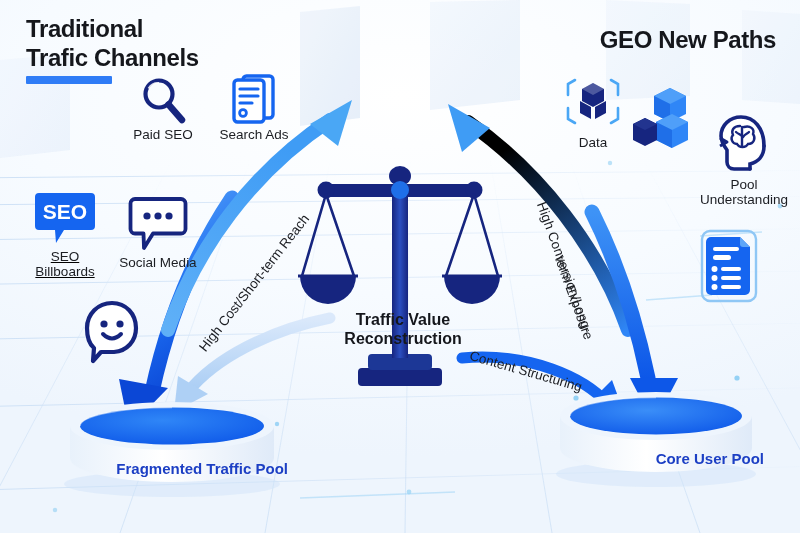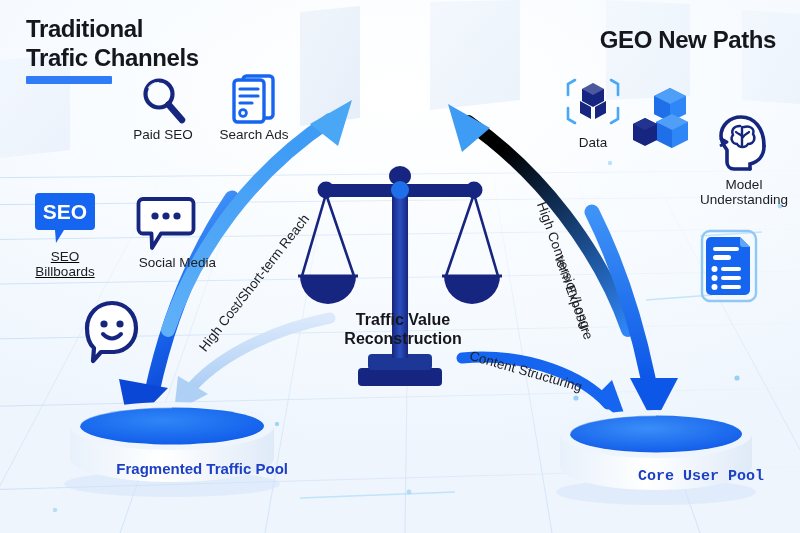--- a/index.html
+++ b/index.html
@@ -191,21 +191,21 @@
 
   <div class="node" style="left:22px;top:188px;width:86px;text-decoration:underline;">
     <svg class="ico" width="62" height="58" viewBox="0 0 62 58">
       <path d="M5 5 H57 A4 4 0 0 1 61 9 V38 A4 4 0 0 1 57 42 H30 L22 55 L21 42 H5 A4 4 0 0 1 1 38 V9 A4 4 0 0 1 5 5 Z" fill="#1565f0"></path>
       <text x="31" y="31" text-anchor="middle" font-family="Liberation Sans, sans-serif" font-size="21" font-weight="bold" fill="#ffffff">SEO</text>
     </svg>
     <div class="cap">SEO
 Billboards</div>
   </div>
 
-  <div class="node" style="left:116px;top:196px;width:100px;text-align:right;">
+  <div class="node" style="left:108px;top:196px;width:100px;">
     <svg class="ico" width="58" height="56" viewBox="0 0 58 56">
       <path d="M6 3 H52 A4.5 4.5 0 0 1 56.5 7.5 V33 A4.5 4.5 0 0 1 52 37.5 H24 L15 52 L14.5 37.5 H6 A4.5 4.5 0 0 1 1.5 33 V7.5 A4.5 4.5 0 0 1 6 3 Z" fill="#ffffff" stroke="#16257f" stroke-width="3.8" stroke-linejoin="round"></path>
       <circle cx="18" cy="20" r="3.6" fill="#16257f"></circle>
       <circle cx="29" cy="20" r="3.6" fill="#16257f"></circle>
       <circle cx="40" cy="20" r="3.6" fill="#16257f"></circle>
     </svg>
     <div class="cap">Social Media</div>
   </div>
 
   <div class="node" style="left:72px;top:298px;width:80px;">
@@ -256,21 +256,21 @@
       <path d="M48 34 C48 16 38 5 25 5 C14 5 5 13 5 24 C5 30 8 34 11 38 L11 50 C11 54 14 57 18 57 L34 57" fill="#ffffff" stroke="#16257f" stroke-width="3.6" stroke-linejoin="round" stroke-linecap="round"></path>
       <path d="M48 34 C48 44 42 50 34 52 L34 57" fill="none" stroke="#16257f" stroke-width="3.6" stroke-linecap="round"></path>
       <path d="M4 26 L11 30 L4 34" fill="none" stroke="#16257f" stroke-width="3" stroke-linejoin="round"></path>
       <g stroke="#16257f" stroke-width="2.4" fill="none" stroke-linecap="round">
         <path d="M24 14 C17 14 15 19 17 23 C14 26 16 32 21 32 C23 36 30 36 32 32 C38 32 40 26 37 22 C39 17 34 13 28 15"></path>
         <path d="M26 15 L26 33"></path>
         <path d="M20 20 C22 22 24 22 26 24"></path>
         <path d="M33 20 C31 22 29 22 27 25"></path>
       </g>
     </svg>
-    <div class="cap">Model
+    <div class="cap">Pool
 Understanding</div>
   </div>
 
   <div class="node" style="left:692px;top:228px;width:74px;">
     <svg class="ico" width="62" height="76" viewBox="0 0 62 76">
       <rect x="4" y="3" width="54" height="70" rx="8" fill="none" stroke="#8fc7f5" stroke-width="2.4"></rect>
       <path d="M13 9 H42 L52 19 V62 A5 5 0 0 1 47 67 H13 A5 5 0 0 1 8 62 V14 A5 5 0 0 1 13 9 Z" fill="#1565f0"></path>
       <path d="M42 9 L52 19 H45 A3 3 0 0 1 42 16 Z" fill="#5ea6f8"></path>
       <g fill="#ffffff">
         <rect x="15" y="19" width="26" height="4" rx="2"></rect>
@@ -338,21 +338,21 @@
       </defs>
       <ellipse cx="116" cy="78" rx="108" ry="13" fill="#cfe3f8" opacity=".45"></ellipse>
       <path d="M14 20 L14 52 A102 24 0 0 0 218 52 L218 20 Z" fill="url(#cylsideA)"></path>
       <ellipse cx="116" cy="20" rx="102" ry="24" fill="#eef5fd"></ellipse>
       <ellipse cx="116" cy="20" rx="92" ry="18.5" fill="url(#poolTopA)"></ellipse>
       <path d="M24 20 A92 18.5 0 0 1 116 1.5" fill="none" stroke="#ffffff" stroke-width="1.6" opacity=".45"></path>
     </svg>
     <div class="pl-label" style="top:54px;">Fragmented Traffic Pool</div>
   </div>
 
-  <div class="pool" style="left:548px;top:414px;width:216px;height:96px;font-family:Liberation Mono, monospace;">
+  <div class="pool" style="left:548px;top:396px;width:216px;height:96px;">
     <svg width="216" height="96" viewBox="0 0 216 96">
       <defs>
         <linearGradient id="cylsideB" x1="0" y1="0" x2="1" y2="0">
           <stop offset="0%" stop-color="#e8f1fb"></stop>
             <stop offset="45%" stop-color="#ffffff"></stop>
             <stop offset="100%" stop-color="#dfeaf8"></stop>
         </linearGradient>
         <radialGradient id="poolTopB" cx="45%" cy="35%" r="75%">
           <stop offset="0%" stop-color="#3a8ef8"></stop>
             <stop offset="100%" stop-color="#0d57e8"></stop>

